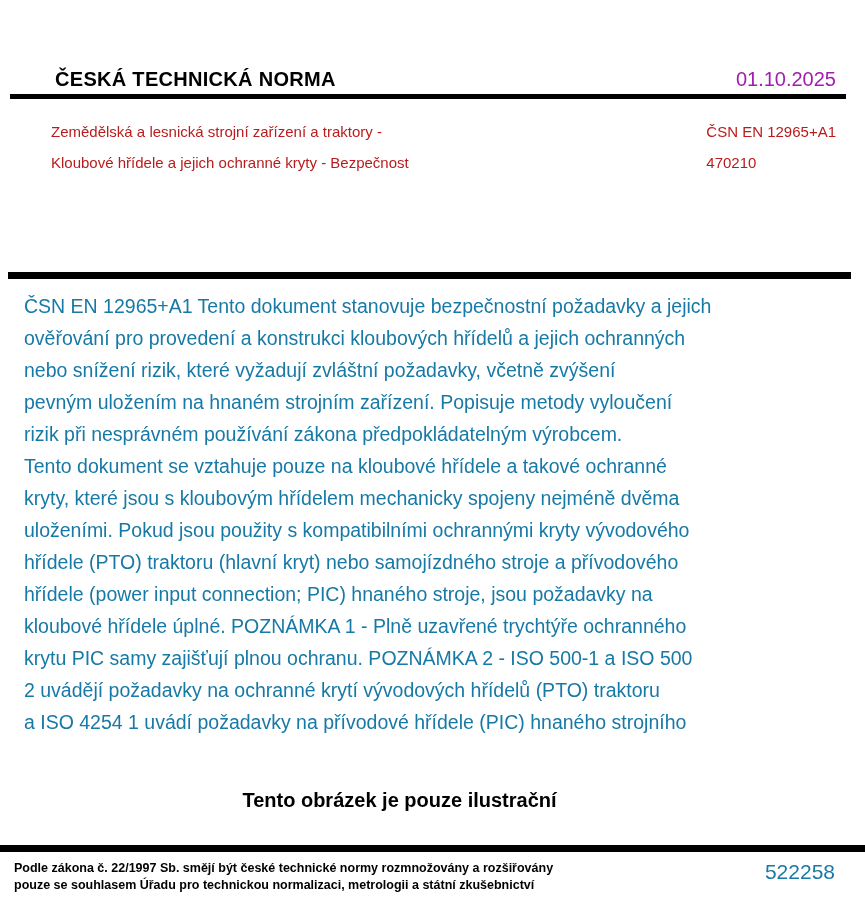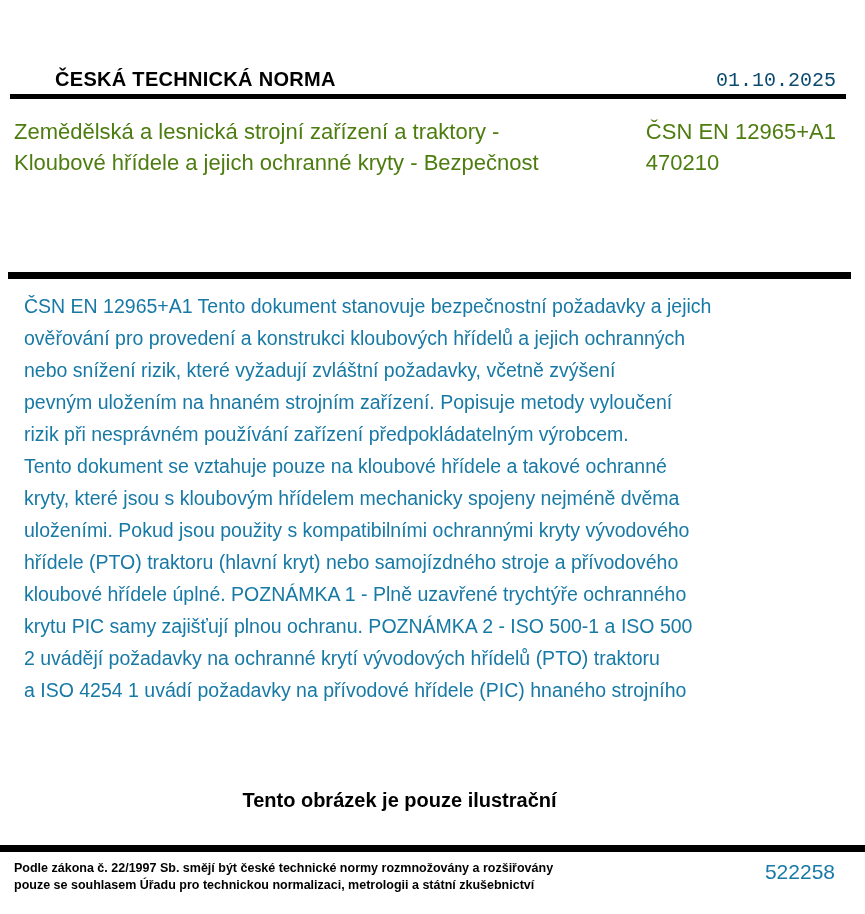--- a/index.html
+++ b/index.html
@@ -28,44 +28,44 @@
     margin-left: 41px;
   }
   .org-title {
     font-size: 20px;
     font-weight: bold;
     letter-spacing: 0.3px;
     color: #000000;
   }
   .header-date {
     font-size: 20px;
-    color: #0c4a6e;
-    font-family: Liberation Mono, monospace;
+    color: #a21caf;
   }
   .rule-header {
     position: absolute;
     top: 94px;
     left: 10px;
     width: 836px;
     height: 5px;
     background: #000000;
   }
   
   .title-row {
     position: absolute;
     top: 116px;
     left: 14px;
     right: 29px;
     display: flex;
     justify-content: space-between;
   }
   .title-left, .title-right {
-    font-size: 22px;
+    font-size: 15px;
     line-height: 31px;
-    color: #4d7c0f;
+    color: #b91c1c;
+    margin-left: 37px;
   }
   .title-right { text-align: left; }
   
   .rule-thick {
     position: absolute;
     top: 272px;
     left: 8px;
     width: 843px;
     height: 7px;
     background: #000000;
@@ -145,25 +145,26 @@
     </div>
   </div>
 
   <div class="rule-thick"></div>
 
   <div class="abstract">
     <div>ČSN EN 12965+A1 Tento dokument stanovuje bezpečnostní požadavky a jejich</div>
     <div>ověřování pro provedení a konstrukci kloubových hřídelů a jejich ochranných</div>
     <div>nebo snížení rizik, které vyžadují zvláštní požadavky, včetně zvýšení</div>
     <div>pevným uložením na hnaném strojním zařízení. Popisuje metody vyloučení</div>
-    <div>rizik při nesprávném používání zařízení předpokládatelným výrobcem.</div>
+    <div>rizik při nesprávném používání zákona předpokládatelným výrobcem.</div>
     <div>Tento dokument se vztahuje pouze na kloubové hřídele a takové ochranné</div>
     <div>kryty, které jsou s kloubovým hřídelem mechanicky spojeny nejméně dvěma</div>
     <div>uloženími. Pokud jsou použity s kompatibilními ochrannými kryty vývodového</div>
     <div>hřídele (PTO) traktoru (hlavní kryt) nebo samojízdného stroje a přívodového</div>
+    <div>hřídele (power input connection; PIC) hnaného stroje, jsou požadavky na</div>
     <div>kloubové hřídele úplné. POZNÁMKA 1 - Plně uzavřené trychtýře ochranného</div>
     <div>krytu PIC samy zajišťují plnou ochranu. POZNÁMKA 2 - ISO 500-1 a ISO 500</div>
     <div>2 uvádějí požadavky na ochranné krytí vývodových hřídelů (PTO) traktoru</div>
     <div>a ISO 4254 1 uvádí požadavky na přívodové hřídele (PIC) hnaného strojního</div>
   </div>
 
   <div class="notice-wrap">
     <span class="notice">Tento obrázek je pouze ilustrační</span>
   </div>
 

